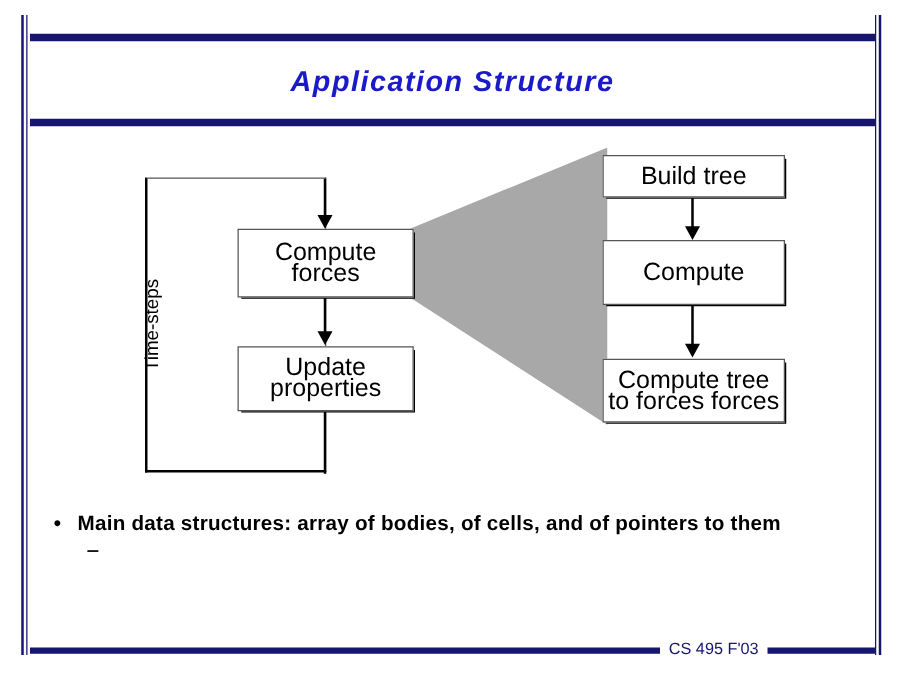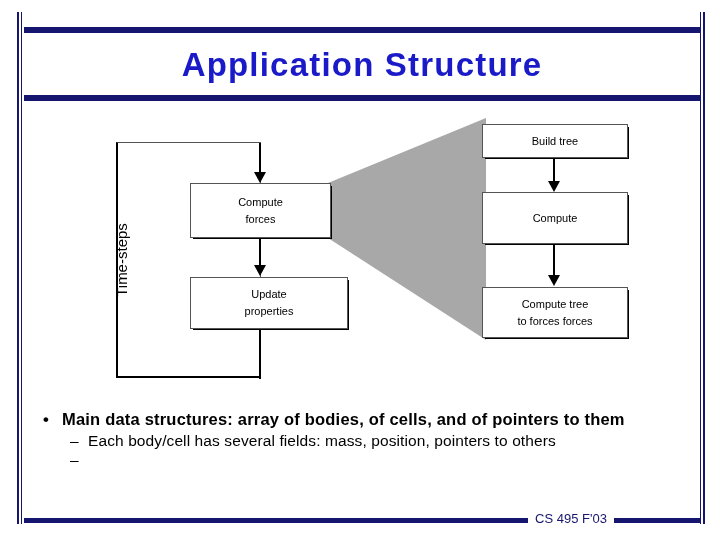--- a/index.html
+++ b/index.html
@@ -45,24 +45,25 @@
   }
   .title-rule.top{top:27px;}
   .title-rule.bottom{top:95px;}
 
   .slide-title{
     position:absolute;
     left:24px;top:38px;
     width:676px;height:54px;
     display:flex;align-items:center;justify-content:center;
     color:#1a1ac8;
-    font-size:33px;
+    font-size:23px;
     font-weight:bold;
     letter-spacing:1.2px;
     white-space:nowrap;
+    font-style:italic;
   }
 
   
   .diagram{
     position:absolute;
     left:0;top:0;width:720px;height:400px;
   }
 
   .gray-callout{
     position:absolute;
@@ -74,30 +75,30 @@
     position:absolute;
     background:#ffffff;
     border:1px solid #555555;
     box-shadow:2px 2px 0 -1px #000000;
     box-sizing:border-box;
     display:flex;
     flex-direction:column;
     align-items:center;
     justify-content:center;
     color:#000000;
-    font-size:11px;
+    font-size:20px;
     line-height:17px;
     text-align:center;
     z-index:3;
   }
   .fbox .ln{display:block;white-space:nowrap;}
 
   
   #box-compute-forces{left:190px;top:183px;width:141px;height:55px;}
-  #box-update-properties{left:190px;top:277px;width:158px;height:52px;}
+  #box-update-properties{left:190px;top:277px;width:141px;height:52px;}
   
   #box-build-tree{left:482px;top:124px;width:146px;height:34px;}
   #box-compute-moments{left:482px;top:192px;width:146px;height:52px;}
   #box-traverse-tree{left:482px;top:287px;width:146px;height:51px;}
 
   
   .loop-path{
     position:absolute;
     left:116px;top:142px;
     width:145px;height:236px;
@@ -255,21 +256,20 @@
     </div>
   </div>
 
   <div class="bullets">
     <div class="bullet-l1">
       <span class="marker">•</span>
       <span>Main data structures: array of bodies, of cells, and of pointers to them</span>
     </div>
     <div class="bullet-l2">
       <span class="marker">–</span>
-      <span>Each body/cell has several fields: mass, position, pointers to others</span>
     </div>
     <div class="bullet-l2">
       <span class="marker">–</span>
     </div>
   </div>
 
   <div class="footer-rule"></div>
   <div class="footer-text" id="footer-page">- 12 -</div>
   <div class="footer-text" id="footer-course">CS 495 F'03</div>
 

